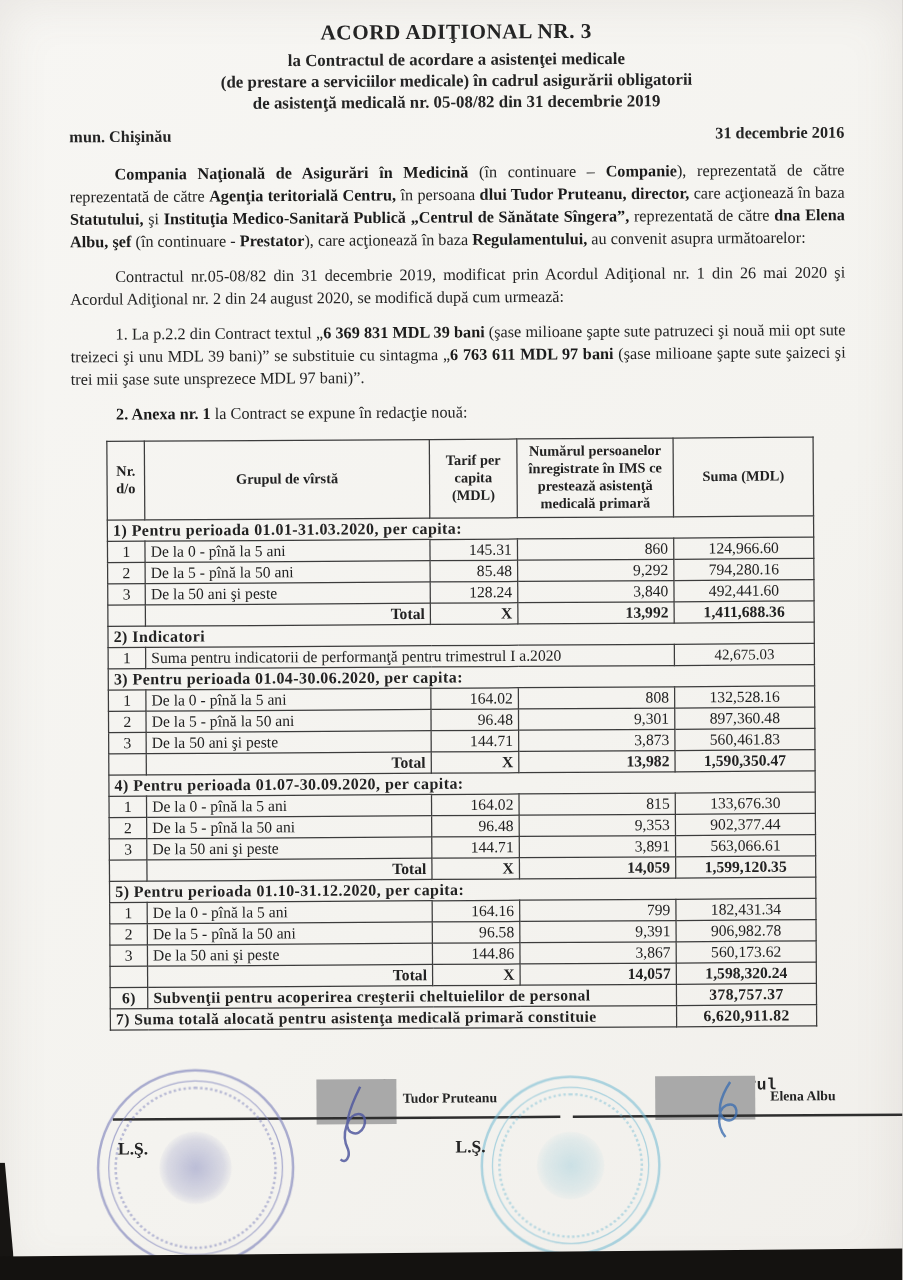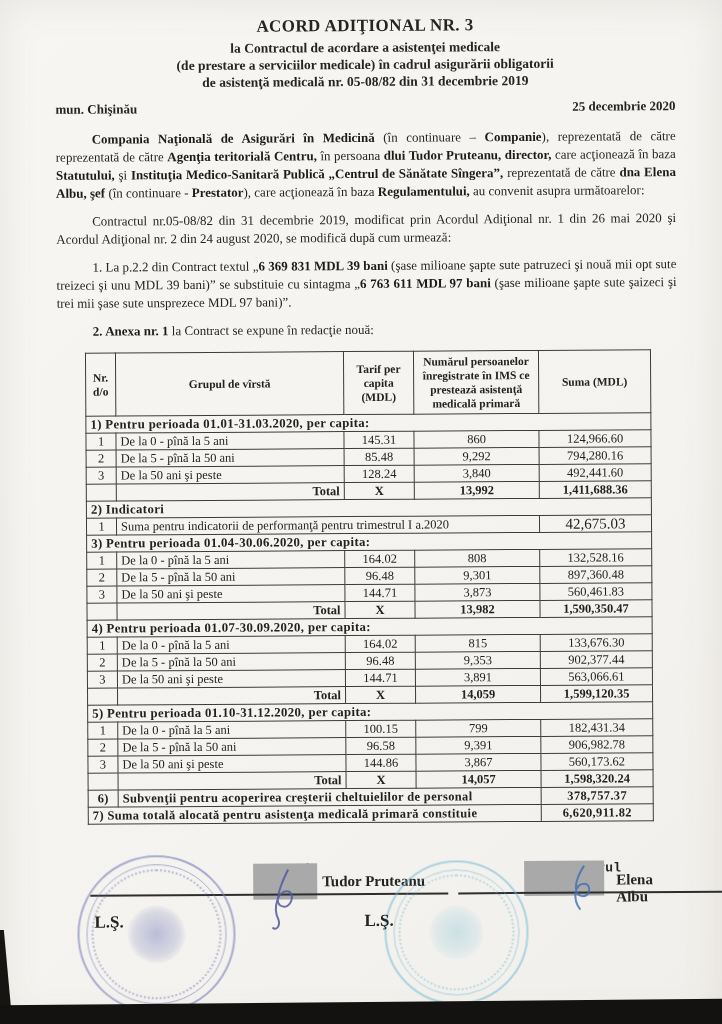--- a/index.html
+++ b/index.html
@@ -21,33 +21,33 @@
                font-size:12.5px;color:#222;}
   table.ctable col.c1{width:30px;} table.ctable col.c2{width:228px;}
   table.ctable col.c3{width:70px;} table.ctable col.c4{width:125px;}
   table.ctable col.c5{width:112px;}
   table.ctable th,table.ctable td{border:1px solid #3c3c3c;padding:1px 4px;line-height:14px;}
   table.ctable th{font-size:11.5px;font-weight:bold;text-align:center;white-space:pre-line;
                   vertical-align:middle;padding:3px 2px;}
   td.sec{font-weight:bold;font-size:12.8px;letter-spacing:.35px;padding-left:2px;}
   td.cno{text-align:center;}
   td.clabel{text-align:left;}
-  td.ctarif,td.ccount{text-align:center;}
+  td.ctarif,td.ccount{text-align:right;}
   td.csuma{text-align:center;padding-right:6px;}
-  td.small{font-size:15px;}
+  td.small{font-size:12px;}
   tr.total td{font-weight:bold;}
   td.tlabel{text-align:right;font-weight:bold;padding-right:4px;}
   td.boldrow{font-weight:bold;letter-spacing:.35px;}
   
   .sigzone{position:relative;height:208px;margin-top:14px;}
   .sig-role{position:absolute;font-size:13px;font-weight:bold;}
-  .sig-name{position:absolute;font-size:15px;font-weight:bold;}
+  .sig-name{position:absolute;font-size:11px;font-weight:bold;}
   .redact{position:absolute;background:#a9a9a9;}
   .sig-line{position:absolute;height:2px;background:#2e2e2e;}
-  .seal-label{position:absolute;font-size:17px;font-weight:bold;z-index:5;}
+  .seal-label{position:absolute;font-size:14px;font-weight:bold;z-index:5;}
   .stamp{position:absolute;border-radius:50%;pointer-events:none;}
   .stamp .ring2{position:absolute;inset:7px;border-radius:50%;border:1.5px solid currentColor;}
   .stamp .ringdots{position:absolute;inset:12px;border-radius:50%;border:2px dotted currentColor;opacity:.8;}
   .stamp .core{position:absolute;inset:31%;border-radius:50%;}
   .stamp-left{width:154px;height:154px;left:17px;top:17px;color:#7a7fba;border:2.5px solid #7a7fba;
               opacity:.62;filter:blur(.3px);}
   .stamp-left .core{background:radial-gradient(circle,rgba(122,127,186,.75) 0%,rgba(122,127,186,.35) 55%,transparent 75%);}
   .stamp-right{width:140px;height:140px;left:324px;top:24px;color:#6fb9d2;border:2px solid #6fb9d2;
                opacity:.55;filter:blur(.3px);}
   .stamp-right .core{background:radial-gradient(circle,rgba(111,185,210,.55) 0%,rgba(111,185,210,.25) 55%,transparent 78%);}
@@ -64,21 +64,21 @@
 <div class="page">
   <div class="sheet">
 
     <div class="title">ACORD ADIŢIONAL NR. 3</div>
     <div class="subtitle">la Contractul de acordare a asistenţei medicale</div>
     <div class="subtitle">(de prestare a serviciilor medicale) în cadrul asigurării obligatorii</div>
     <div class="subtitle">de asistenţă medicală nr. 05-08/82 din 31 decembrie 2019</div>
 
     <div class="place-row">
       <span>mun. Chişinău</span>
-      <span>25 decembrie 2020</span>
+      <span>31 decembrie 2016</span>
     </div>
 
     <p class="para first"><span class="b">Compania Naţională de Asigurări în Medicină </span><span>(în continuare – </span><span class="b">Companie</span><span>), reprezentată de către reprezentată de către </span><span class="b">Agenţia teritorială Centru,</span><span> în persoana </span><span class="b">dlui Tudor Pruteanu, director,</span><span> care acţionează în baza </span><span class="b">Statutului,</span><span> şi </span><span class="b">Instituţia Medico-Sanitară Publică „Centrul de Sănătate Sîngera”,</span><span> reprezentată de către </span><span class="b">dna Elena Albu, şef</span><span> (în continuare - </span><span class="b">Prestator</span><span>), care acţionează în baza </span><span class="b">Regulamentului,</span><span> au convenit asupra următoarelor:</span></p>
     <p class="para"><span>Contractul nr.05-08/82 din 31 decembrie 2019, modificat prin Acordul Adiţional nr. 1 din 26 mai 2020 şi Acordul Adiţional nr. 2 din 24 august 2020, se modifică după cum urmează:</span></p>
     <p class="para"><span>1. La p.2.2 din Contract textul „</span><span class="b">6 369 831 MDL 39 bani</span><span> (şase milioane şapte sute patruzeci şi nouă mii opt sute treizeci şi unu MDL 39 bani)” se substituie cu sintagma „</span><span class="b">6 763 611 MDL 97 bani</span><span> (şase milioane şapte sute şaizeci şi trei mii şase sute unsprezece MDL 97 bani)”.</span></p>
     <p class="para"><span class="b">2. Anexa nr. 1</span><span> la Contract se expune în redacţie nouă:</span></p>
 
     <table class="ctable">
       <colgroup>
           <col class="c1">
@@ -202,21 +202,21 @@
             <td class="ctarif">X</td>
             <td class="ccount">14,059</td>
             <td class="csuma">1,599,120.35</td>
           </tr>
           <tr>
             <td class="sec" colspan="5">5) Pentru perioada 01.10-31.12.2020, per capita:</td>
           </tr>
           <tr>
             <td class="cno">1</td>
             <td class="clabel">De la 0 - pînă la 5 ani</td>
-            <td class="ctarif">100.15</td>
+            <td class="ctarif">164.16</td>
             <td class="ccount">799</td>
             <td class="csuma">182,431.34</td>
           </tr>
           <tr>
             <td class="cno">2</td>
             <td class="clabel">De la 5 - pînă la 50 ani</td>
             <td class="ctarif">96.58</td>
             <td class="ccount">9,391</td>
             <td class="csuma">906,982.78</td>
           </tr>

